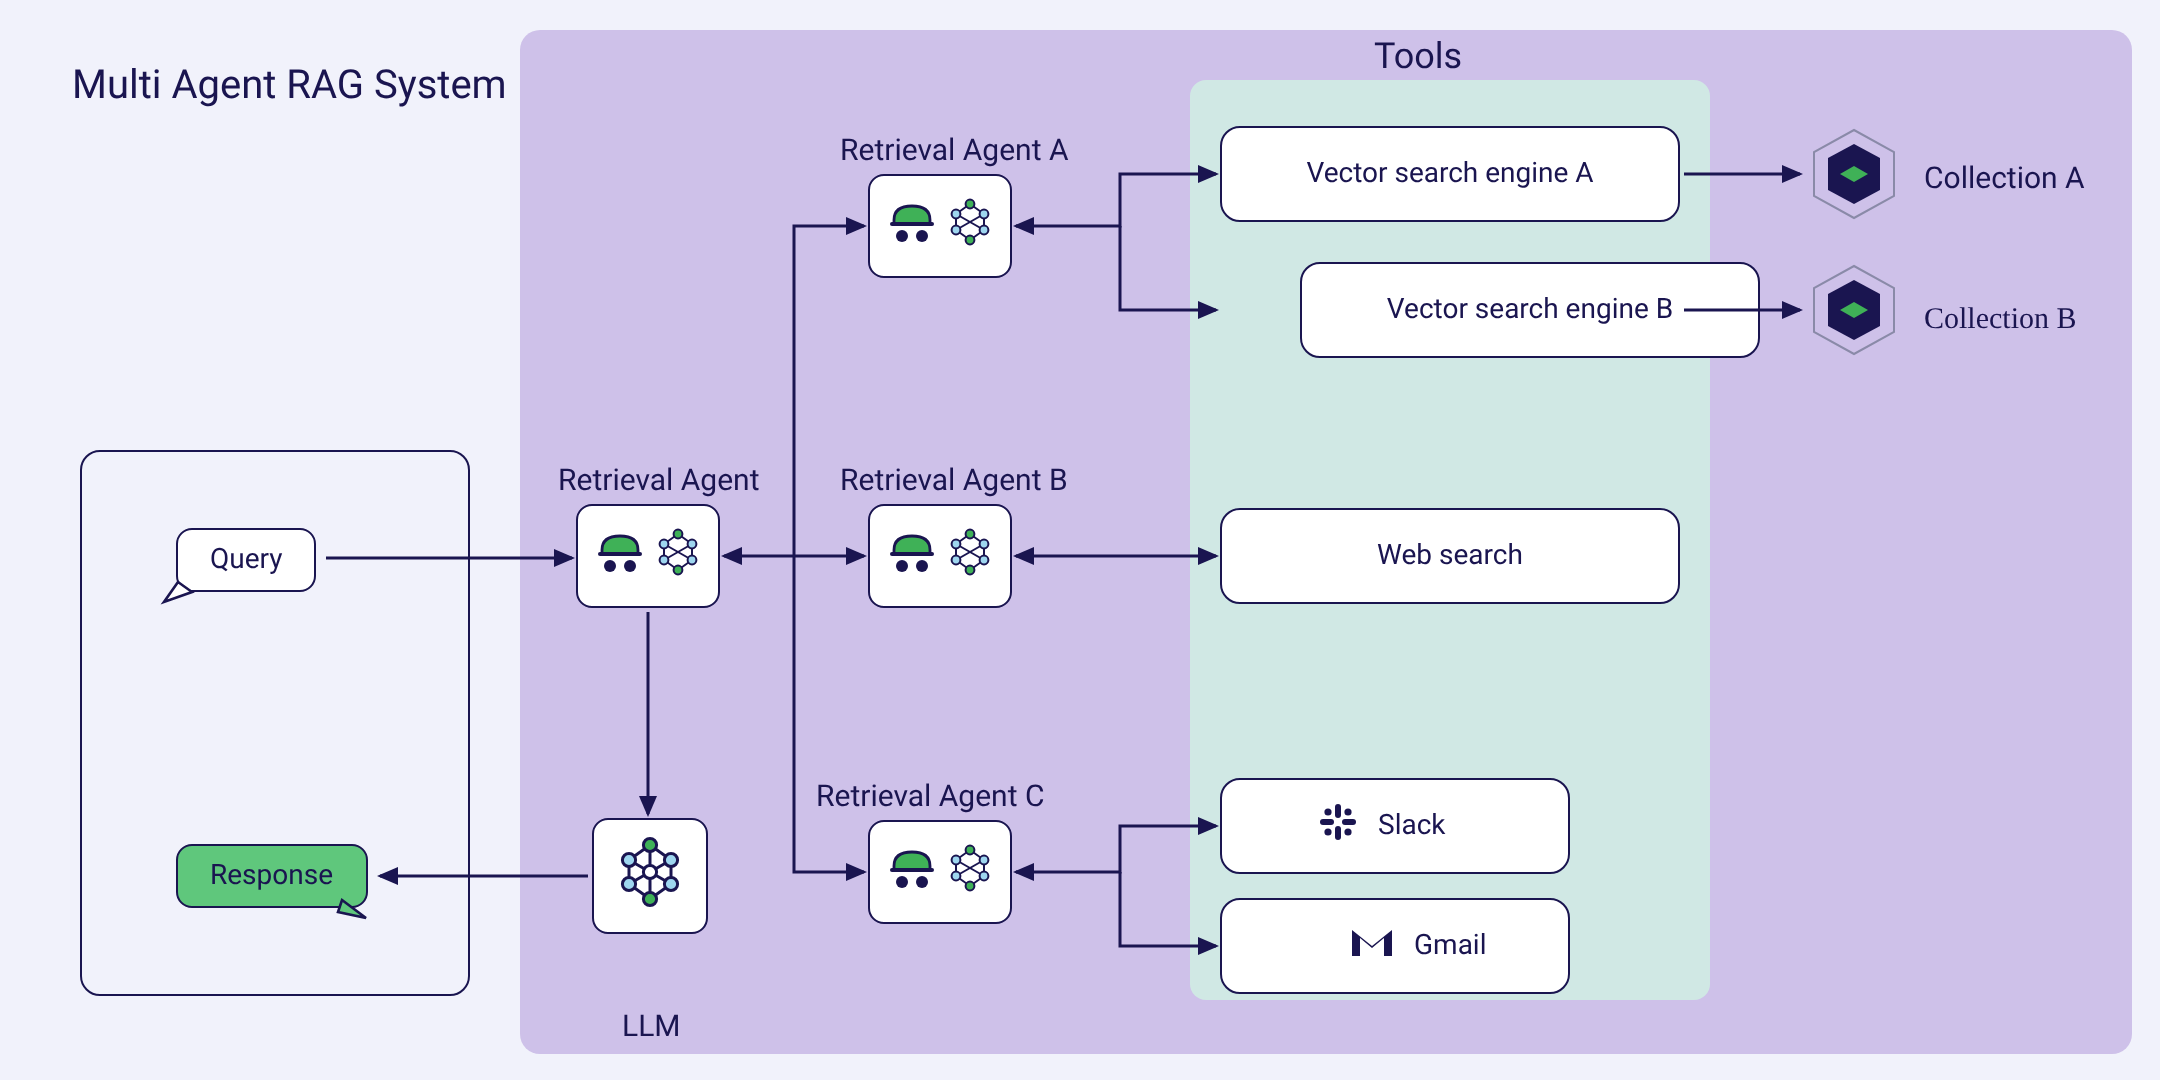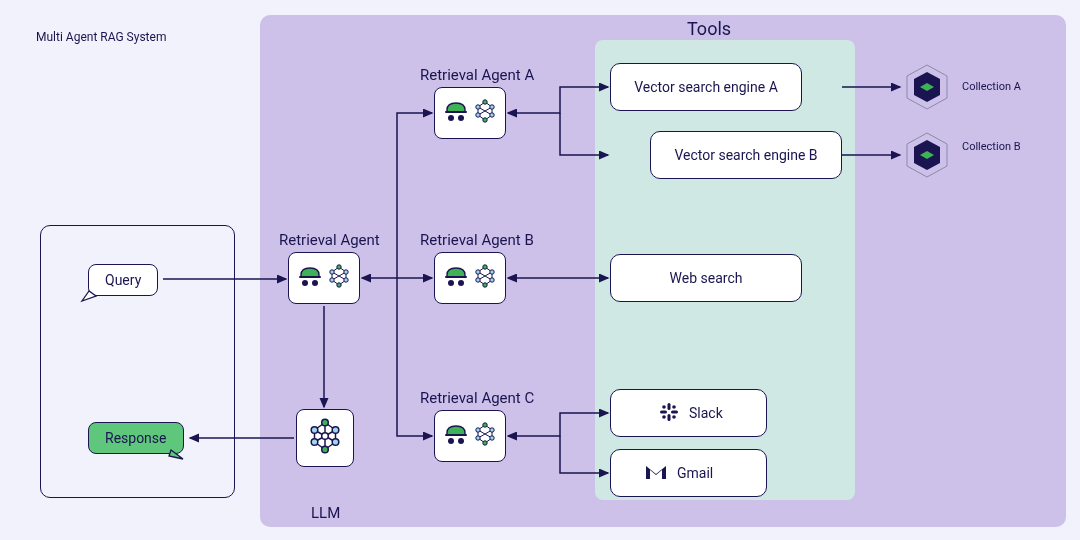--- a/index.html
+++ b/index.html
@@ -10,21 +10,21 @@
     background: #f1f2fb;
     font-family: -apple-system, BlinkMacSystemFont, "Segoe UI", Roboto, sans-serif;
     color: #1a1550;
     position: relative;
     overflow: hidden;
   }
   .title {
     position: absolute;
     top: 30px;
     left: 36px;
-    font-size: 12px;
+    font-size: 20px;
     text-align: right;
   }
   .purple-zone {
     position: absolute;
     left: 260px;
     top: 15px;
     width: 806px;
     height: 512px;
     background: #cec1e9;
     border-radius: 10px;
@@ -73,32 +73,32 @@
     background: #fff;
     border: 1.5px solid #1a1550;
     border-radius: 8px;
     display: flex;
     align-items: center;
     justify-content: center;
     gap: 4px;
   }
   .tool-box {
     position: absolute;
-    width: 192px;
+    width: 230px;
     height: 48px;
     background: #fff;
     border: 1.5px solid #1a1550;
     border-radius: 10px;
     display: flex;
     align-items: center;
     justify-content: center;
     font-size: 14px;
     gap: 10px;
   }
-  .tool-box.small { width: 157px; }
+  .tool-box.small { width: 175px; }
   .label {
     position: absolute;
     font-size: 15px;
   }
   .llm-box {
     position: absolute;
     width: 58px;
     height: 58px;
     background: #fff;
     border: 1.5px solid #1a1550;
@@ -108,21 +108,21 @@
     justify-content: center;
   }
   svg.conn {
     position: absolute;
     left: 0; top: 0;
     width: 1080px; height: 540px;
     pointer-events: none;
   }
   .coll-label {
     position: absolute;
-    font-size: 11px;
+    font-size: 15px;
   }
 </style>
 </head>
 <body>
 
 <div class="purple-zone"></div>
 <div class="tools-zone"></div>
 <div class="tools-label">Tools</div>
 
 <div class="title">Multi Agent RAG System</div>
@@ -224,21 +224,21 @@
         </g>
         <circle cx="12" cy="3" r="2.2" fill="#3fb157" stroke="#1a1550"></circle>
         <circle cx="5" cy="8" r="2.2" fill="#9ed6ef" stroke="#1a1550"></circle>
         <circle cx="19" cy="8" r="2.2" fill="#9ed6ef" stroke="#1a1550"></circle>
         <circle cx="5" cy="16" r="2.2" fill="#9ed6ef" stroke="#1a1550"></circle>
         <circle cx="19" cy="16" r="2.2" fill="#9ed6ef" stroke="#1a1550"></circle>
         <circle cx="12" cy="21" r="2.2" fill="#3fb157" stroke="#1a1550"></circle>
       </svg></span>
 </div>
 
-<div class="label" style="left:420px; top:389px;">Retrieval Agent C</div>
+<div class="label" style="left:408px; top:389px;">Retrieval Agent C</div>
 <div class="agent-box" style="left:434px; top:410px;">
   <span><svg width="26" height="22" viewBox="0 0 26 22">
         <path d="M4 10 Q4 3 13 3 Q22 3 22 10 L22 12 L4 12 Z" fill="#3fb157" stroke="#1a1550" stroke-width="1.4"></path>
         <rect x="2" y="11" width="22" height="2" rx="1" fill="#1a1550"></rect>
         <circle cx="8" cy="18" r="3" fill="#1a1550"></circle>
         <circle cx="18" cy="18" r="3" fill="#1a1550"></circle>
       </svg></span>
   <span><svg width="24" height="24" viewBox="0 0 24 24">
         <g stroke="#1a1550" stroke-width="1" fill="none">
           <line x1="12" y1="3" x2="5" y2="8"></line>
@@ -302,21 +302,21 @@
           <rect x="1" y="8.5" width="7" height="3" rx="1.5"></rect>
           <rect x="12" y="8.5" width="7" height="3" rx="1.5"></rect>
           <circle cx="5" cy="5" r="1.8"></circle>
           <circle cx="15" cy="5" r="1.8"></circle>
           <circle cx="5" cy="15" r="1.8"></circle>
           <circle cx="15" cy="15" r="1.8"></circle>
         </g>
       </svg></span>
   <span>Slack</span>
 </div>
-<div class="tool-box small" style="left:610px; top:449px; justify-content:flex-start; padding-left:34px;">
+<div class="tool-box small" style="left:610px; top:449px; justify-content:flex-start; padding-left:64px;">
   <span><svg width="22" height="16" viewBox="0 0 22 16">
         <path d="M1 2 L11 10 L21 2 L21 15 L17 15 L17 6 L11 11 L5 6 L5 15 L1 15 Z" fill="#1a1550"></path>
       </svg></span>
   <span>Gmail</span>
 </div>
 
 <div style="position:absolute; left:902px; top:62px;">
   <svg width="50" height="50" viewBox="0 0 50 50">
       <polygon points="25,3 45,14 45,36 25,47 5,36 5,14" fill="none" stroke="#8a8aa8" stroke-width="1"></polygon>
       <polygon points="25,10 38,17 38,33 25,40 12,33 12,17" fill="#1a1550"></polygon>
@@ -325,21 +325,21 @@
 </div>
 <div class="coll-label" style="left:962px; top:80px;">Collection A</div>
 
 <div style="position:absolute; left:902px; top:130px;">
   <svg width="50" height="50" viewBox="0 0 50 50">
       <polygon points="25,3 45,14 45,36 25,47 5,36 5,14" fill="none" stroke="#8a8aa8" stroke-width="1"></polygon>
       <polygon points="25,10 38,17 38,33 25,40 12,33 12,17" fill="#1a1550"></polygon>
       <path d="M18 25 L25 21 L32 25 L25 29 Z" fill="#3fb157"></path>
     </svg>
 </div>
-<div class="coll-label" style="left:962px; top:140px;">Collection B</div>
+<div class="coll-label" style="left:962px; top:152px;font-family:Liberation Serif, serif;">Collection B</div>
 
 <svg class="conn">
   <defs>
     <marker id="ah" markerWidth="8" markerHeight="8" refX="6" refY="3" orient="auto">
       <path d="M0,0 L7,3 L0,6 Z" fill="#1a1550"></path>
     </marker>
     <marker id="ahs" markerWidth="8" markerHeight="8" refX="1" refY="3" orient="auto">
       <path d="M7,0 L0,3 L7,6 Z" fill="#1a1550"></path>
     </marker>
   </defs>

